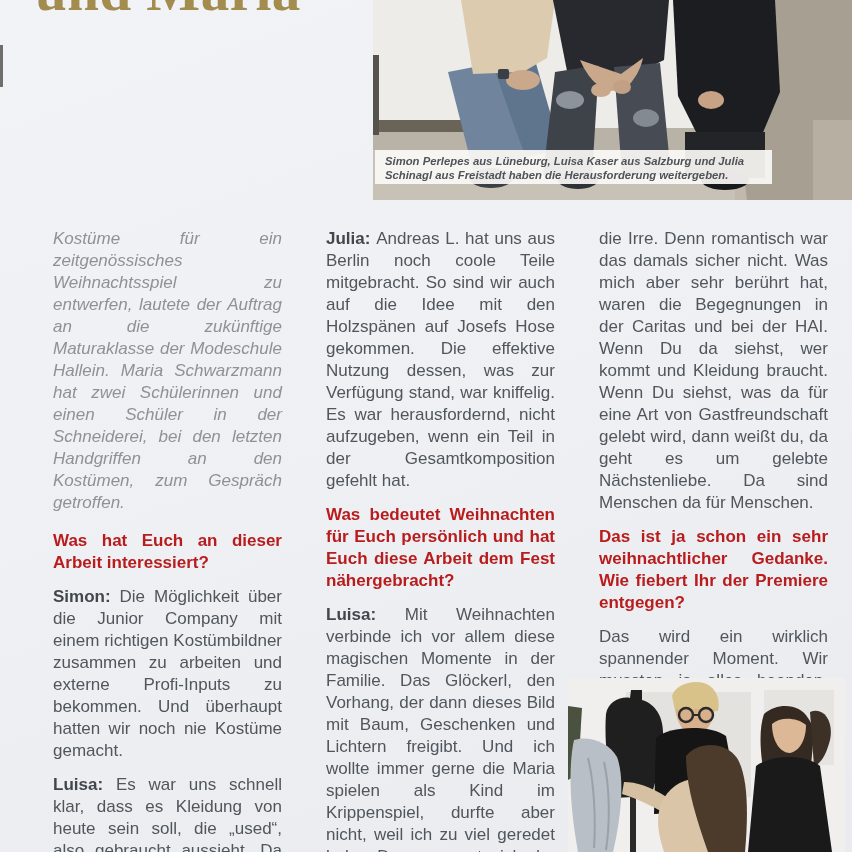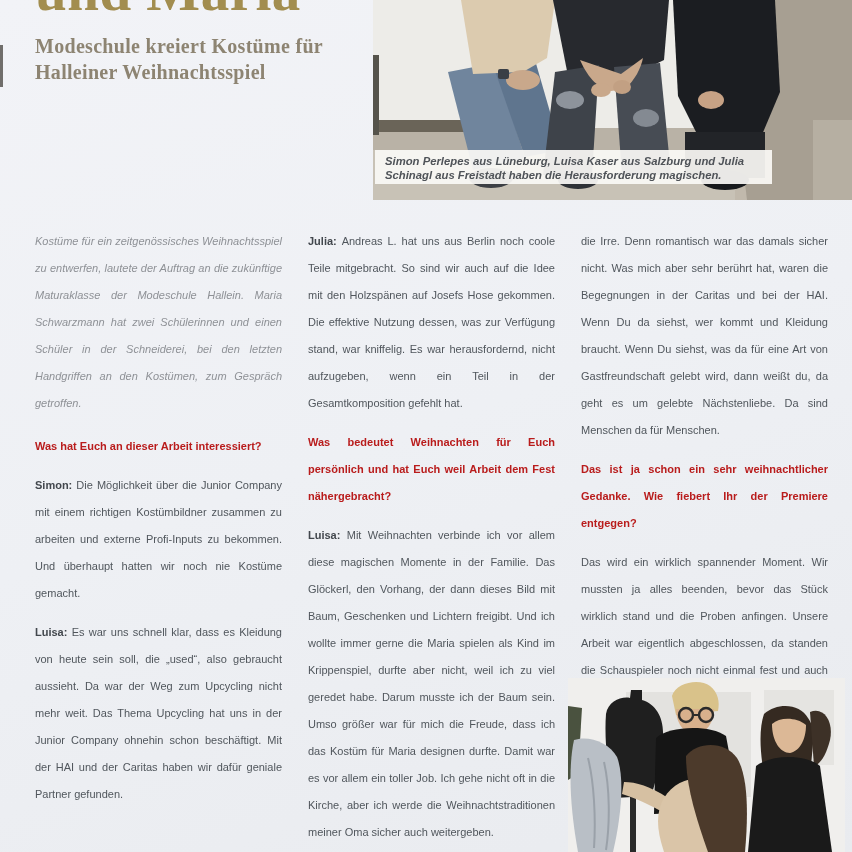--- a/index.html
+++ b/index.html
@@ -22,22 +22,22 @@
     font-size:20px;line-height:26px;font-weight:700;color:#8d8472;
     letter-spacing:0.3px;
   }
   
   .columns{
     position:absolute;left:35px;top:228px;width:793px;z-index:1;
     display:grid;grid-template-columns:1fr 1fr 1fr;gap:0 26px;
   }
   .col{min-width:0;}
   .col p,.col h3{
-    margin:0 0 12px 0;
-    font-size:11px;line-height:27px;
+    margin:0 0 12px 18px;
+    font-size:17px;line-height:22px;
     text-align:justify;
   }
   .intro{font-style:italic;color:#8e9196;font-size:15px;margin-bottom:16px!important;}
   .answer{color:#50565c;}
   .speaker{color:#42474d;font-weight:700;}
   .question{color:#b91c1c;font-weight:700;}
   
   .photo-top{
     position:absolute;left:373px;top:0;width:479px;height:200px;margin:0;z-index:2;
     overflow:hidden;
@@ -61,21 +61,20 @@
 </style>
 </head>
 <body>
 
 <div class="edge-mark"></div>
 
 <header class="headline">
   <h1>
     <span>und Maria</span>
   </h1>
-  <p class="subtitle">Modeschule kreiert Kostüme für Halleiner Weihnachtsspiel</p>
 </header>
 
 <figure class="photo-top">
   <svg viewBox="0 0 479 200" preserveAspectRatio="none">
 
     <rect x="0" y="0" width="479" height="200" fill="#e8e6e2"></rect>
     <rect x="0" y="0" width="340" height="132" fill="#edecE8"></rect>
 
     <path d="M334,0 L479,0 L479,200 L362,200 Z" fill="#a79f92"></path>
     <path d="M334,0 L350,0 L374,200 L362,200 Z" fill="#c9c2b4" opacity="0.75"></path>
@@ -108,33 +107,33 @@
       <ellipse cx="205" cy="180" rx="20" ry="9" fill="#2e3136"></ellipse>
     </g>
 
     <g>
       <path d="M300,0 L402,0 L407,92 L386,142 L330,146 L305,96 Z" fill="#1b1d21"></path>
       <ellipse cx="338" cy="100" rx="13" ry="9" fill="#c7a285"></ellipse>
       <rect x="312" y="132" width="80" height="46" fill="#222428"></rect>
       <ellipse cx="352" cy="180" rx="24" ry="10" fill="#17191c"></ellipse>
     </g>
   </svg>
-  <figcaption class="caption-band">Simon Perlepes aus Lüneburg, Luisa Kaser aus Salzburg und Julia Schinagl aus Freistadt haben die Herausforderung magischen.</figcaption>
+  <figcaption class="caption-band">Simon Perlepes aus Lüneburg, Luisa Kaser aus Salzburg und Julia Schinagl aus Freistadt haben die Herausforderung weitergeben.</figcaption>
 </figure>
 
 <main class="columns">
   <div class="col">
       <p class="intro">Kostüme für ein zeitgenössisches Weihnachtsspiel zu entwerfen, lautete der Auftrag an die zukünftige Maturaklasse der Modeschule Hallein. Maria Schwarzmann hat zwei Schülerinnen und einen Schüler in der Schneiderei, bei den letzten Handgriffen an den Kostümen, zum Gespräch getroffen.</p>
       <h3 class="question">Was hat Euch an dieser Arbeit interessiert?</h3>
       <p class="answer"><strong class="speaker">Simon: </strong>Die Möglichkeit über die Junior Company mit einem richtigen Kostümbildner zusammen zu arbeiten und externe Profi-Inputs zu bekommen. Und überhaupt hatten wir noch nie Kostüme gemacht.</p>
       <p class="answer"><strong class="speaker">Luisa: </strong>Es war uns schnell klar, dass es Kleidung von heute sein soll, die „used“, also gebraucht aussieht. Da war der Weg zum Upcycling nicht mehr weit. Das Thema Upcycling hat uns in der Junior Company ohnehin schon beschäftigt. Mit der HAI und der Caritas haben wir dafür geniale Partner gefunden.</p>
     </div>
   <div class="col">
       <p class="answer"><strong class="speaker">Julia: </strong>Andreas L. hat uns aus Berlin noch coole Teile mitgebracht. So sind wir auch auf die Idee mit den Holzspänen auf Josefs Hose gekommen. Die effektive Nutzung dessen, was zur Verfügung stand, war kniffelig. Es war herausfordernd, nicht aufzugeben, wenn ein Teil in der Gesamtkomposition gefehlt hat.</p>
-      <h3 class="question">Was bedeutet Weihnachten für Euch persönlich und hat Euch weil Arbeit dem Fest nähergebracht?</h3>
+      <h3 class="question">Was bedeutet Weihnachten für Euch persönlich und hat Euch diese Arbeit dem Fest nähergebracht?</h3>
       <p class="answer"><strong class="speaker">Luisa: </strong>Mit Weihnachten verbinde ich vor allem diese magischen Momente in der Familie. Das Glöckerl, den Vorhang, der dann dieses Bild mit Baum, Geschenken und Lichtern freigibt. Und ich wollte immer gerne die Maria spielen als Kind im Krippenspiel, durfte aber nicht, weil ich zu viel geredet habe. Darum musste ich der Baum sein. Umso größer war für mich die Freude, dass ich das Kostüm für Maria designen durfte. Damit war es vor allem ein toller Job. Ich gehe nicht oft in die Kirche, aber ich werde die Weihnachtstraditionen meiner Oma sicher auch weitergeben.</p>
       <p class="answer"><strong class="speaker">Julia: </strong>Ich habe viele schöne Kindheitserinnerungen an Weihnachten. Als Kind habe ich beim Aufstellen der Krippe oft stundenlang mit den Figuren gespielt und mich in unterschiedliche Rollen reingedacht. Weihnachten und Religion hat in meiner Familie einen besonderen Stellenwert. Mit dem Erwachsenwerden habe ich gemerkt, dass es wichtig ist herauszufinden, was davon wirklich meines ist. Durch diese Challenge mit den Kostümen schaut man aber wieder ganz neu auf die Weihnachtsgeschichte. Das hat mir gezeigt, dass eine Weihnachtsgeschichte nicht unbedingt konventionell sein muss,</p>
     </div>
   <div class="col">
       <p class="answer">die Irre. Denn romantisch war das damals sicher nicht. Was mich aber sehr berührt hat, waren die Begegnungen in der Caritas und bei der HAI. Wenn Du da siehst, wer kommt und Kleidung braucht. Wenn Du siehst, was da für eine Art von Gastfreundschaft gelebt wird, dann weißt du, da geht es um gelebte Nächstenliebe. Da sind Menschen da für Menschen.</p>
       <h3 class="question">Das ist ja schon ein sehr weihnachtlicher Gedanke. Wie fiebert Ihr der Premiere entgegen?</h3>
       <p class="answer">Das wird ein wirklich spannender Moment. Wir mussten ja alles beenden, bevor das Stück wirklich stand und die Proben anfingen. Unsere Arbeit war eigentlich abgeschlossen, da standen die Schauspieler noch nicht einmal fest und auch der Text war noch nicht fertig. Drum mussten wir die Kostüme auch immer wieder anpassen.</p>
       <h3 class="question">Was nehmt Ihr mit?</h3>
       <p class="answer">Offen zu sein für neue Projekte und Herausforderungen annehmen, wenn sie auf einen zukommen. Und dem Vorgang zu vertrauen, auch wenn man nicht weiß, wie alles ausgeht. Haben das nicht Maria und Josef auch getan?</p>
     </div>

